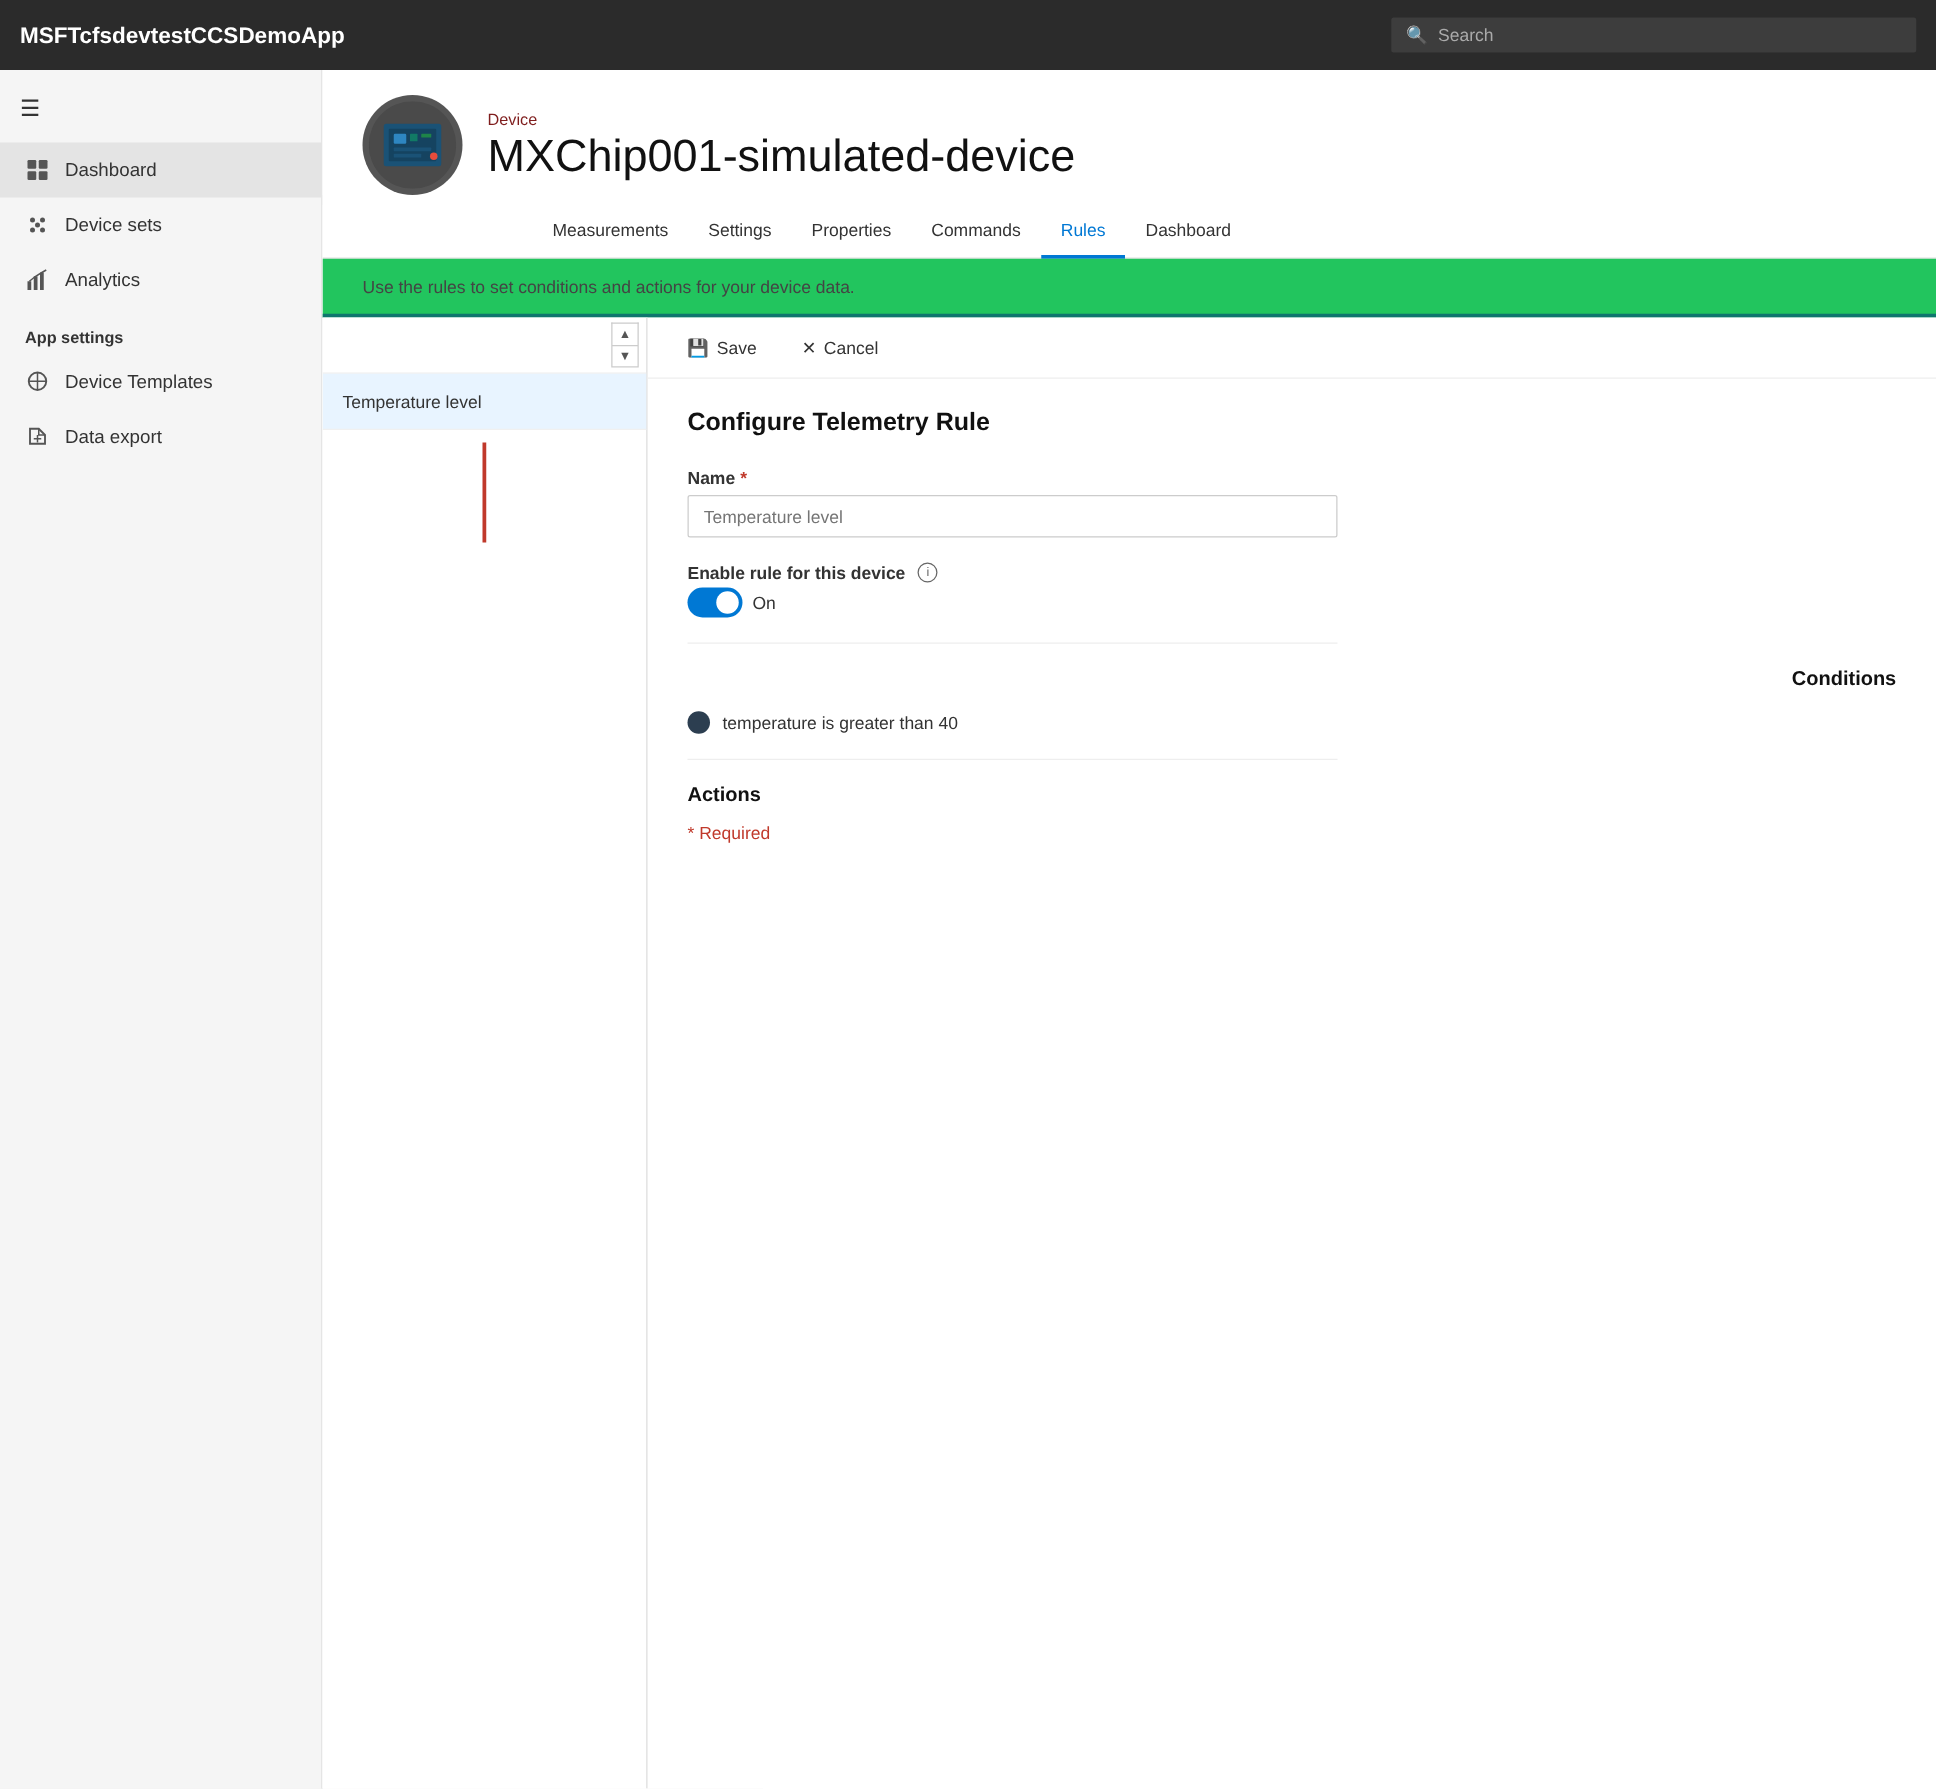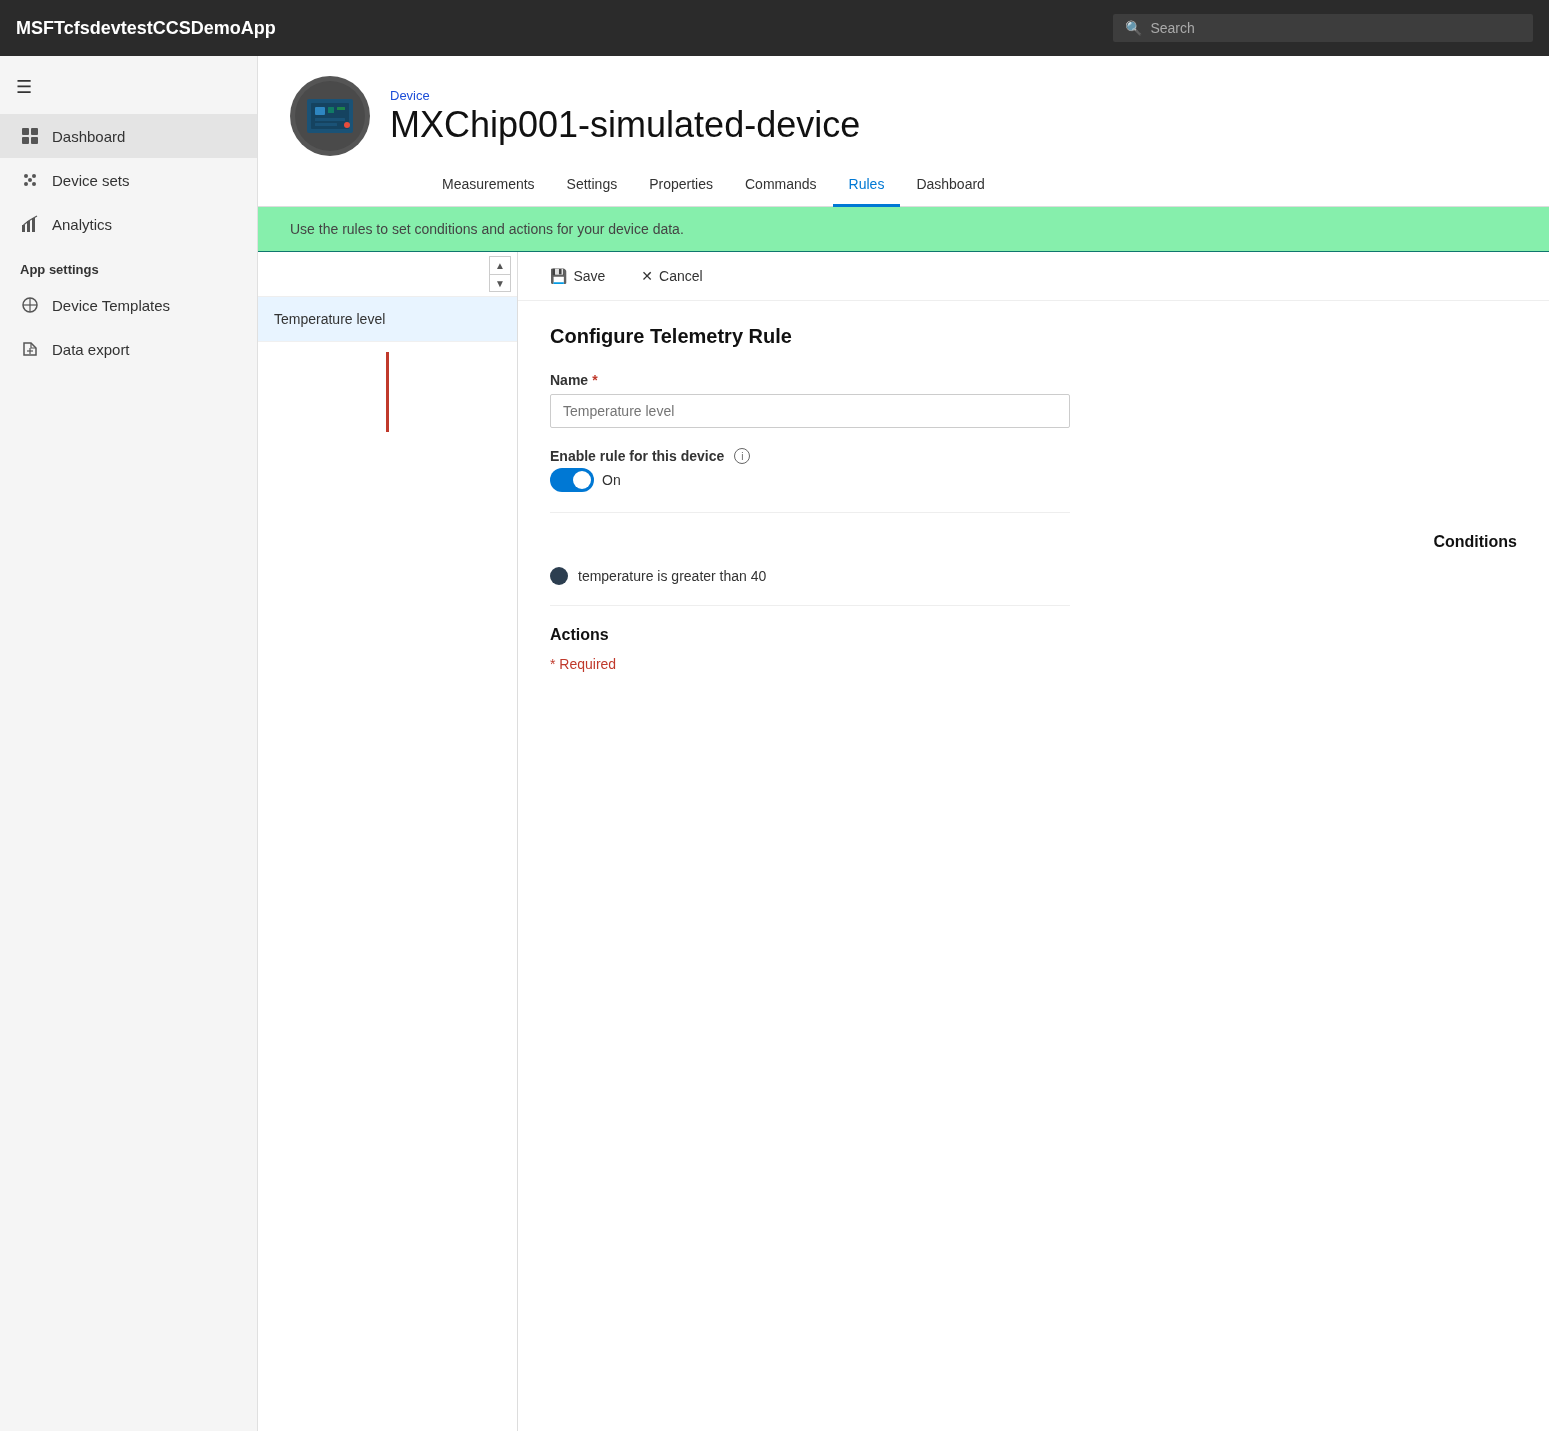--- a/index.html
+++ b/index.html
@@ -113,21 +113,21 @@
       background: #555;
       display: flex;
       align-items: center;
       justify-content: center;
       overflow: hidden;
       flex-shrink: 0;
     }
     .device-info { display: flex; flex-direction: column; }
     .device-label {
       font-size: 13px;
-      color: #1d4ed8;
+      color: #7f1d1d;
       margin-bottom: 2px;
     }
     .device-name {
       font-size: 36px;
       font-weight: 300;
       color: #111;
       line-height: 1.1;
     }
 
     
@@ -160,22 +160,22 @@
       flex: 1;
       background: #fff;
       overflow: hidden;
     }
 
     
     .rules-desc {
       padding: 14px 32px;
       font-size: 14px;
       color: #444;
-      border-bottom: 1px solid #0f766e;
-      background: #86efac;
+      border-bottom: 3px solid #0f766e;
+      background: #22c55e;
     }
 
     
     .left-panel {
       width: 260px;
       min-width: 260px;
       border-right: 1px solid #ddd;
       display: flex;
       flex-direction: column;
       background: #fff;

